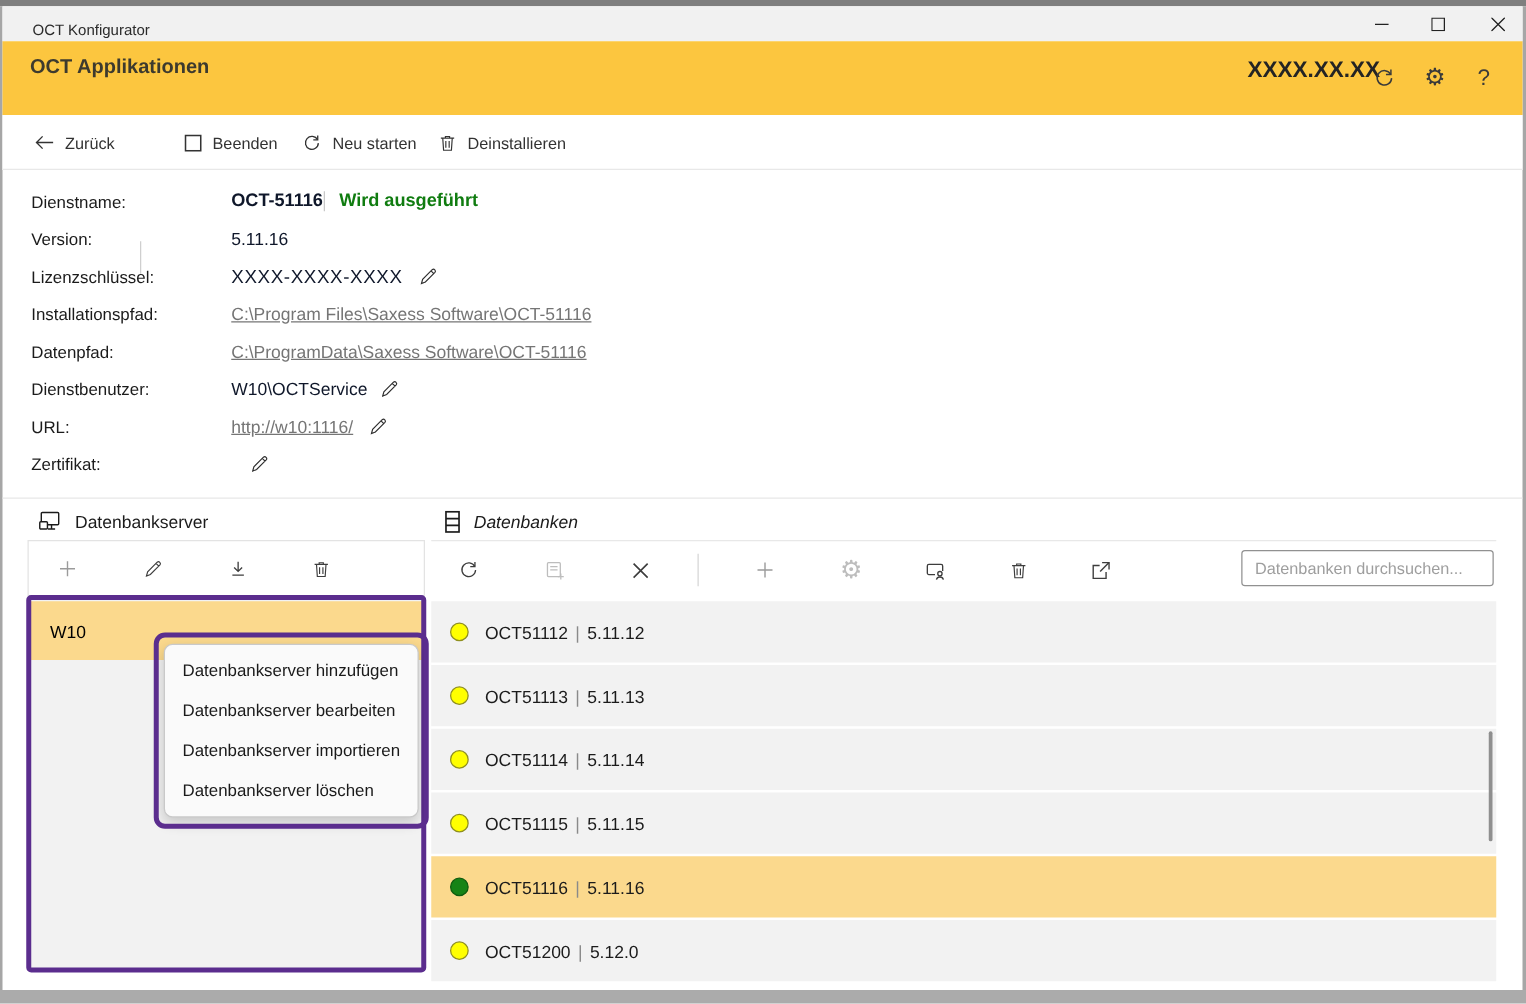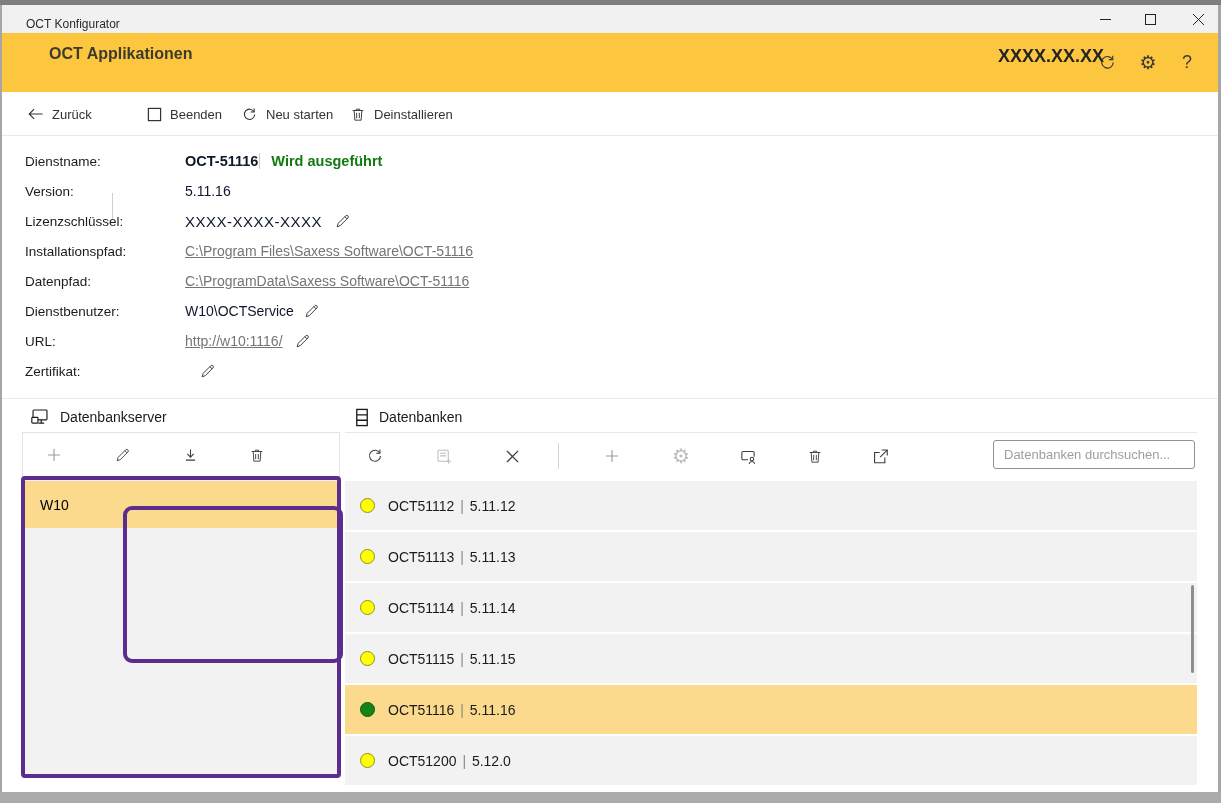--- a/index.html
+++ b/index.html
@@ -13,21 +13,21 @@
   .frame-right{left:1218px;top:5px;width:3px;height:787px;background:#a6a6a6;}
   .frame-bottom{left:0;top:792px;width:1221px;height:11px;background:#ababab;}
 
   
   .titlebar{left:2px;top:5px;width:1216px;height:28px;background:#f1f1f1;}
   .titlebar-text{left:24px;top:12px;font-size:12px;color:#2b2b2b;}
   .win-btn{width:34px;height:28px;display:flex;align-items:center;justify-content:center;color:#222;}
 
   
   .app-header{left:2px;top:33px;width:1216px;height:59px;background:#fcc63f;}
-  .app-title{left:24px;top:54px;font-size:16px;font-weight:bold;color:#3d3a2e;margin-left:25px;}
+  .app-title{left:24px;top:54px;font-size:16px;font-weight:bold;color:#3d3a2e;}
   .hdr-version{left:998px;top:56px;font-size:18px;font-weight:bold;color:#242424;}
   .hdr-icon{width:30px;height:30px;display:flex;align-items:center;justify-content:center;color:#3a3a3a;}
   .glyph{font-size:19px;line-height:1;}
 
   
   .cmdbar{left:2px;top:92px;width:1216px;height:44px;background:#fff;border-bottom:1px solid #e8e8e8;text-align:center;}
   .cmd-item{position:absolute;top:0;height:44px;display:flex;align-items:center;gap:8px;color:#333;font-size:13px;}
   .cmd-sep{left:110px;top:101px;width:1px;height:26px;background:#cfcfcf;}
 
   
@@ -207,21 +207,21 @@
   <div class="abs section-line"></div>
 
   <div class="panel-hdr" style="left:30px;">
     <svg width="20" height="18" viewBox="0 0 24 22" fill="none" stroke="currentColor" stroke-width="1.4">
       <rect x="3.5" y="2.5" width="17" height="12" rx="1"></rect>
       <path d="M10 18.5 h7 M13.5 14.5 v4"></path>
       <rect x="2" y="11.5" width="7.5" height="7" rx="1" fill="#ffffff"></rect>
     </svg>
     <span>Datenbankserver</span>
   </div>
-  <div class="panel-hdr" style="left:355px;">
+  <div class="panel-hdr" style="left:355px;font-style:italic;">
     <svg width="14" height="19" viewBox="0 0 14 20" fill="none" stroke="currentColor" stroke-width="1.4">
       <rect x="1.5" y="1.5" width="11" height="17"></rect>
       <path d="M1.5 7.2 h11 M1.5 12.9 h11"></path>
     </svg>
     <span>Datenbanken</span>
   </div>
 
   <div class="abs left-toolbar"></div>
   <div class="icon-btn dim" style="left:38px;top:439px;">
     <svg width="18" height="18" viewBox="0 0 24 24" fill="none" stroke="currentColor" stroke-width="1.5">
@@ -318,17 +318,23 @@
     <span class="dot dot-green"></span>
     <span><span class="db-name">OCT51116</span> <span class="pipe">|</span> <span>5.11.16</span></span>
   </div>
   <div class="db-row" style="top:736px;">
     <span class="dot dot-yellow"></span>
     <span><span class="db-name">OCT51200</span> <span class="pipe">|</span> <span>5.12.0</span></span>
   </div>
 
   <div class="abs vscroll"></div>
 
+  <div class="abs ctx-menu">
+    <div class="ctx-item">Datenbankserver hinzufügen</div>
+    <div class="ctx-item">Datenbankserver bearbeiten</div>
+    <div class="ctx-item">Datenbankserver importieren</div>
+    <div class="ctx-item">Datenbankserver löschen</div>
+  </div>
 
   <div class="abs anno anno-list"></div>
   <div class="abs anno anno-menu"></div>
 
 </div>
 
 </body></html>

